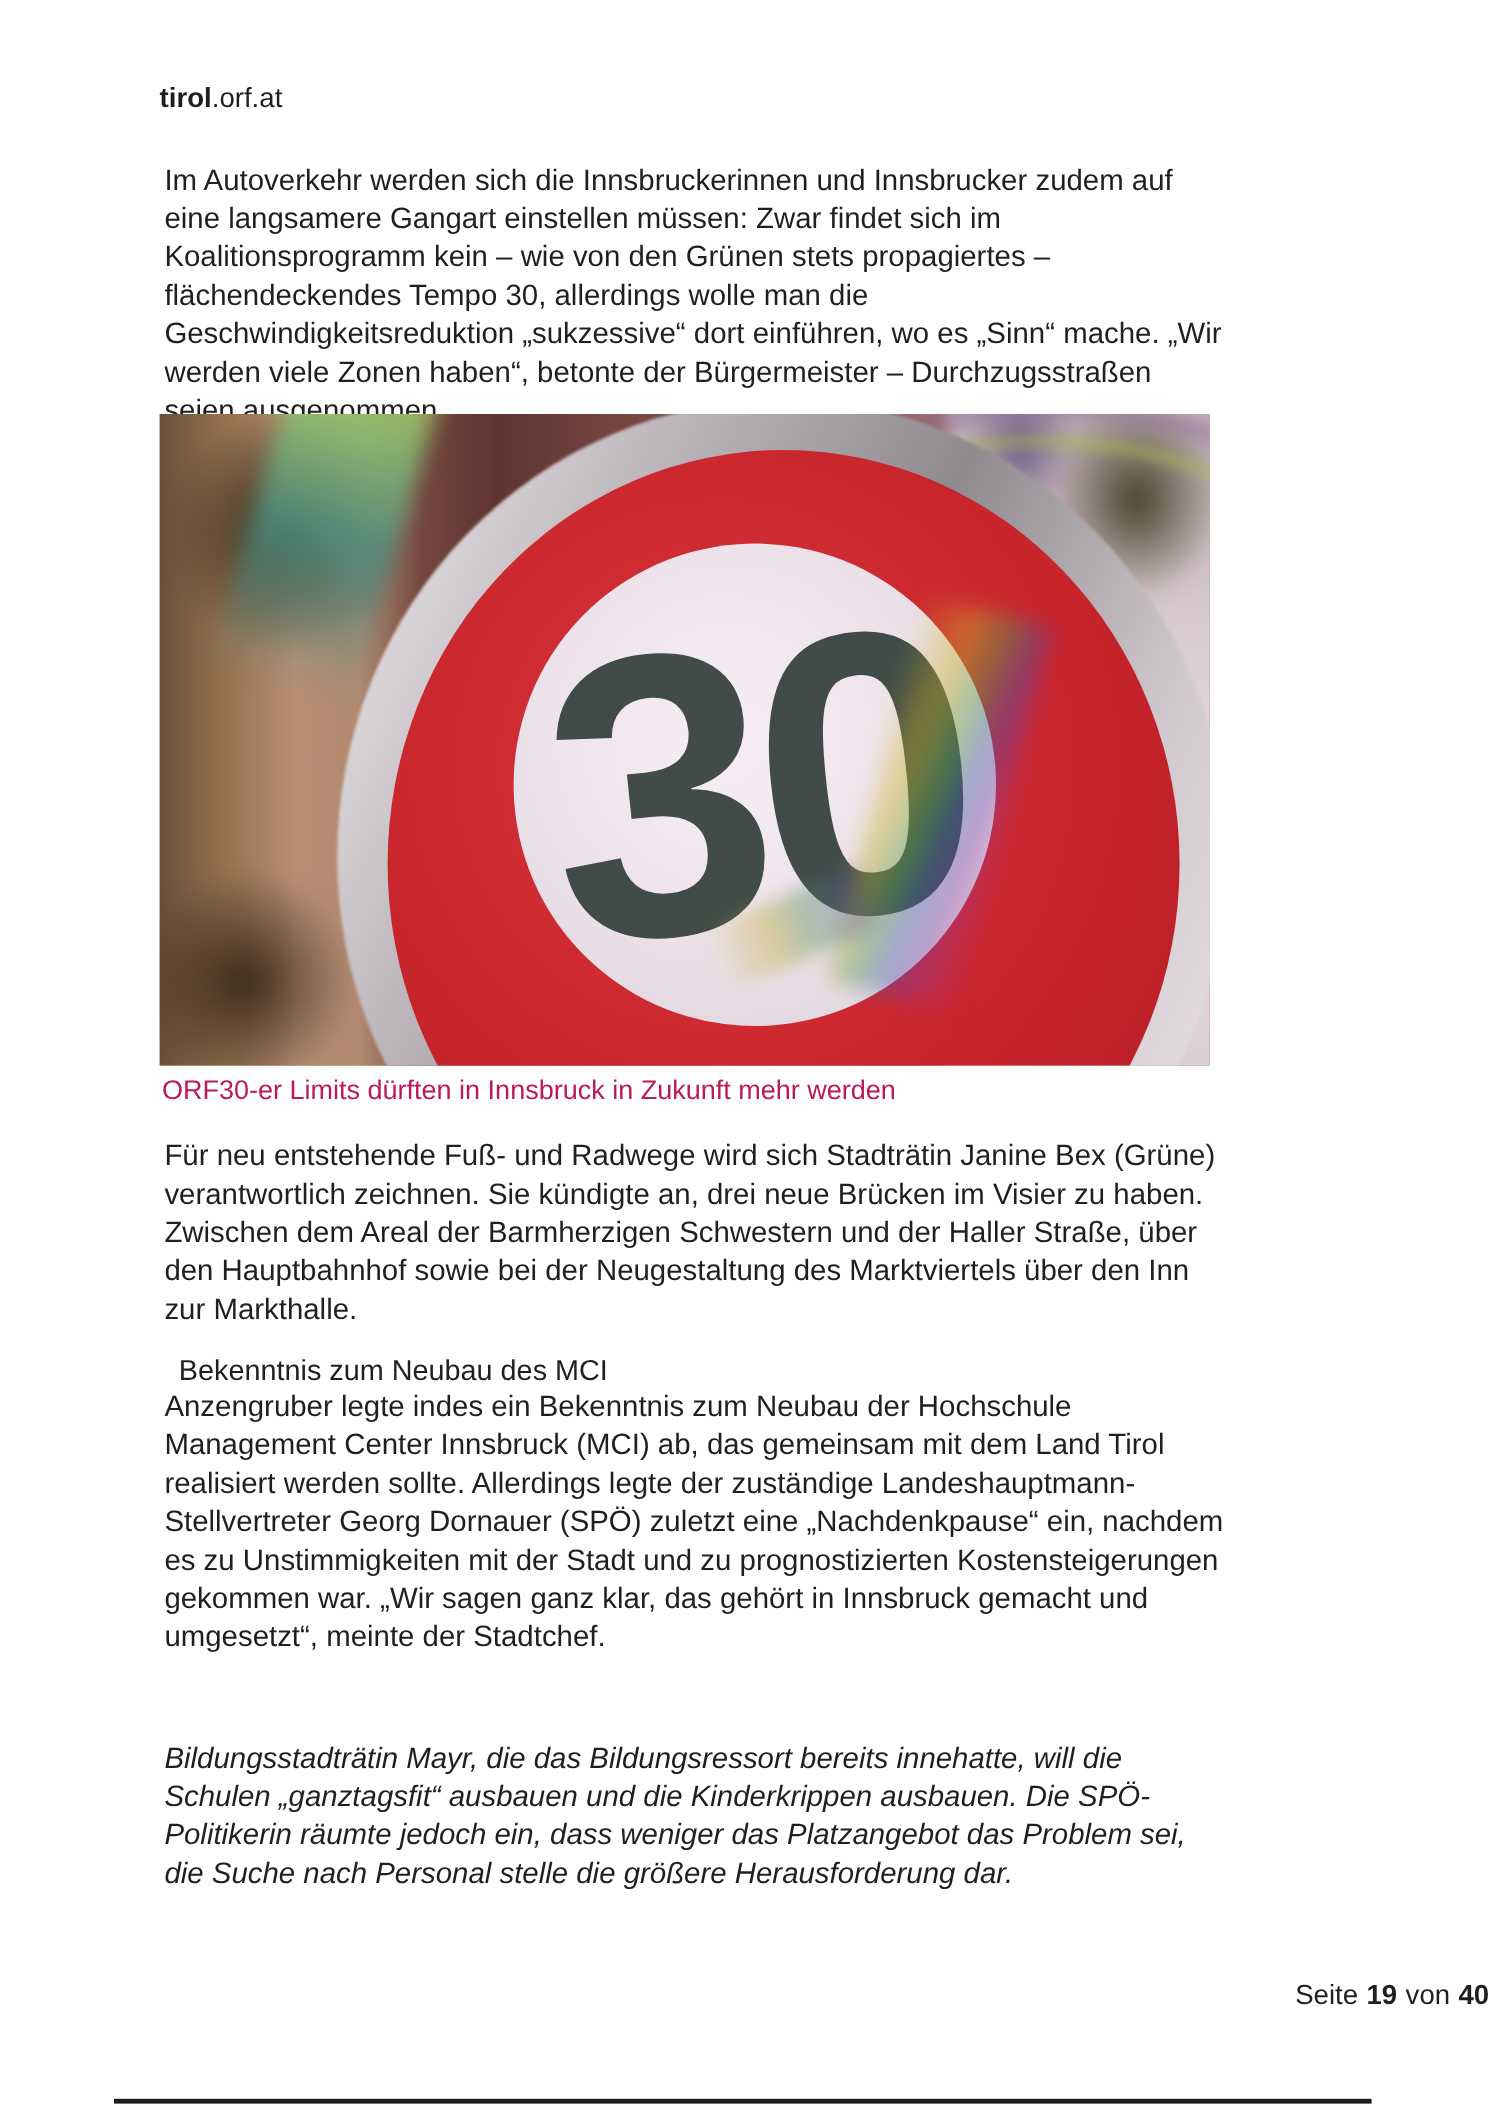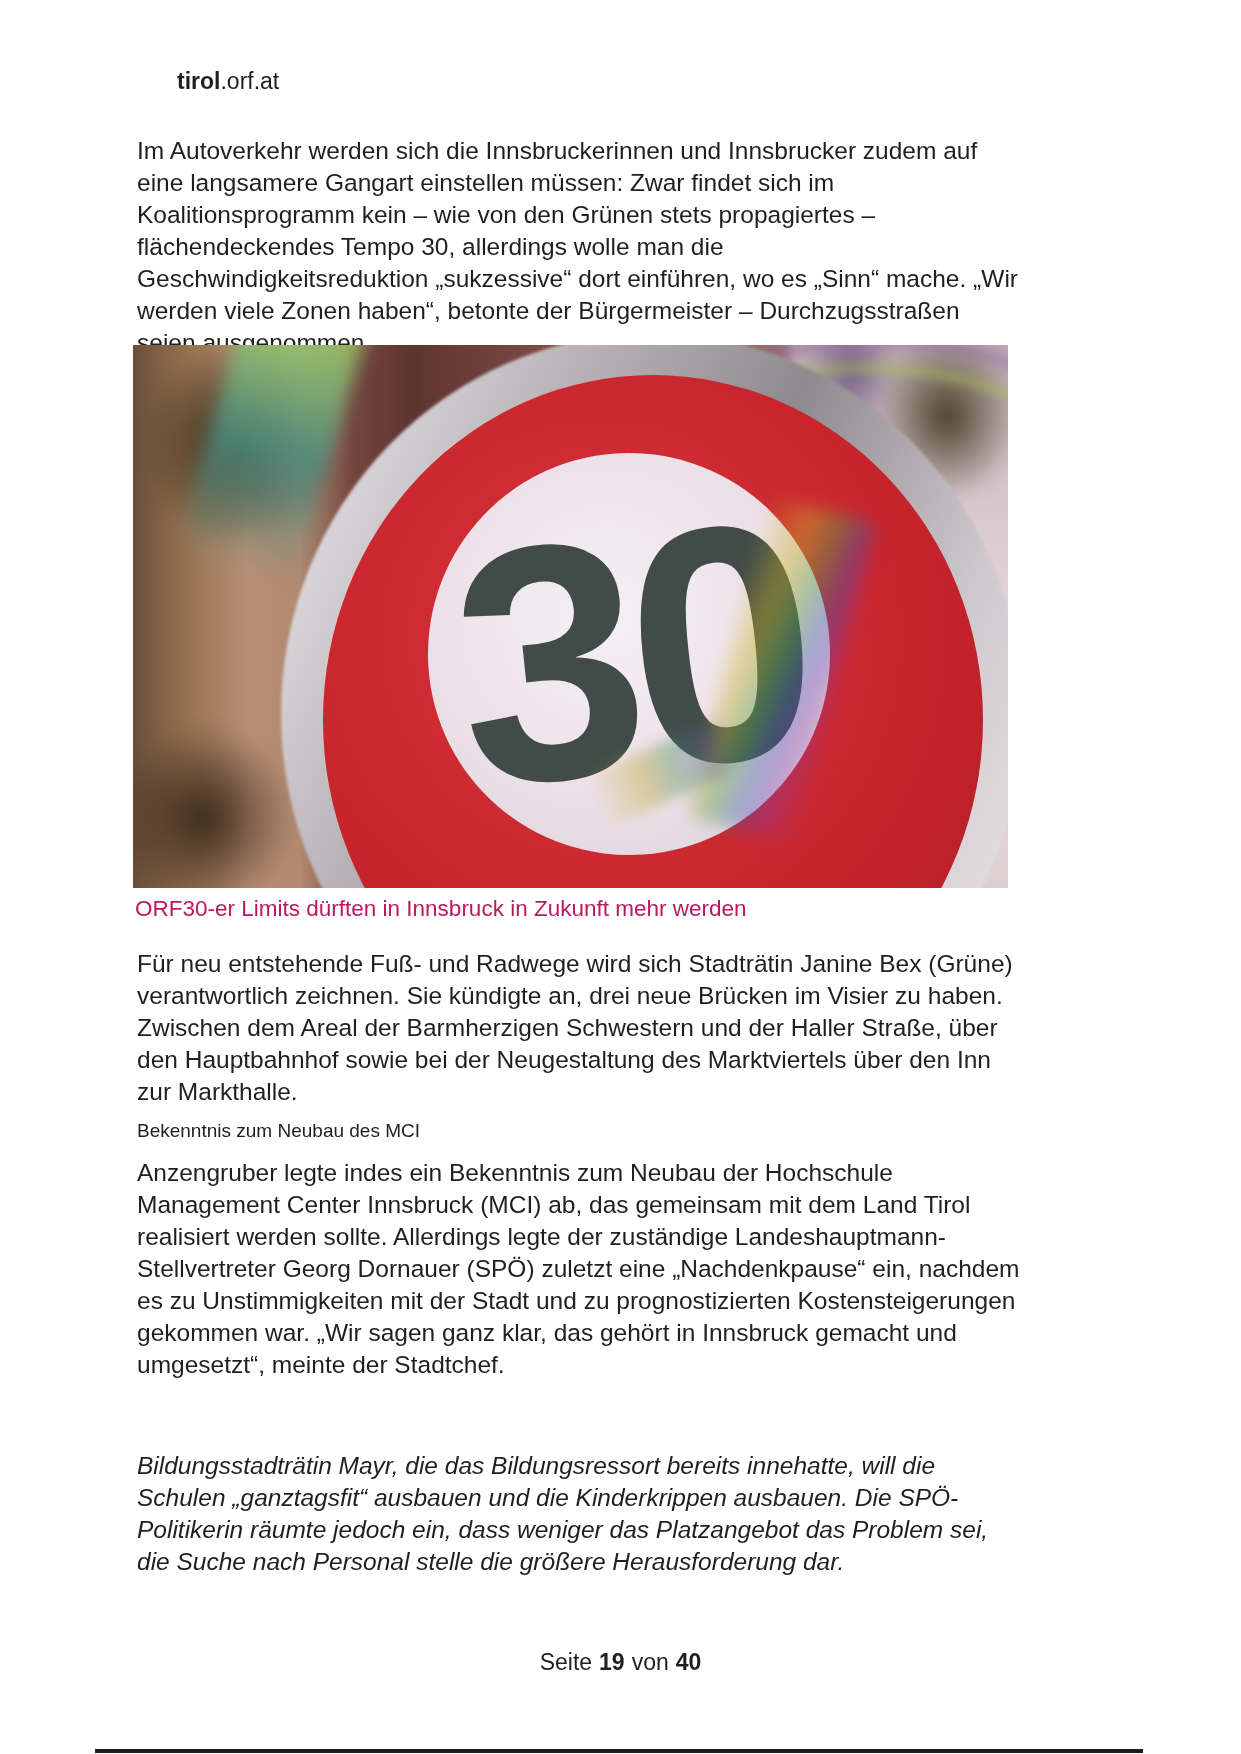--- a/index.html
+++ b/index.html
@@ -3,48 +3,48 @@
 <meta charset="utf-8">
 <style>
   html,body{margin:0;padding:0;}
   body{
     width:1241px;height:1754px;background:#ffffff;
     font-family:"Liberation Sans", sans-serif;
     color:#1f1f1f;
   }
   .page{position:relative;width:1241px;height:1754px;overflow:hidden;background:#fff;}
 
-  .site-header{position:absolute;left:133px;top:68px;font-size:23px;margin-left:44px;}
+  .site-header{position:absolute;left:133px;top:68px;font-size:23px;}
   .site-bold{font-weight:700;}
 
   .para{
     position:absolute;left:133px;width:884px;
     font-size:24.5px;line-height:32px;margin:4px;
   }
   .p1{top:131px;}
   .p2{top:944px;}
   .p3{top:1153px;}
   .p4{top:1446px;font-style:italic;}
 
   .subhead{
-    position:absolute;left:133px;width:884px;margin:4px;
-    font-size:19px;line-height:30px;font-weight:400;
+    position:absolute;left:133px;width:884px;margin:16px;
+    font-size:24px;line-height:30px;font-weight:400;
   }
   .h-mci{top:1112px;}
   .h-schulen{top:1397px;}
   .h-stadtraete{top:1584px;}
 
   .caption{
     position:absolute;left:135px;top:896px;width:884px;
     font-size:22.5px;color:#be185d;
   }
 
   .page-footer{
     position:absolute;left:0;top:1649px;width:1241px;
-    display:flex;justify-content:center;gap:7px;
+    display:flex;justify-content:flex-end;gap:7px;
     font-size:23px;
   }
   .pf-bold{font-weight:700;}
 
   .bottom-edge{
     position:absolute;left:95px;top:1749px;width:1048px;height:4px;
     background:#1c1c1c;
   }
 
   

